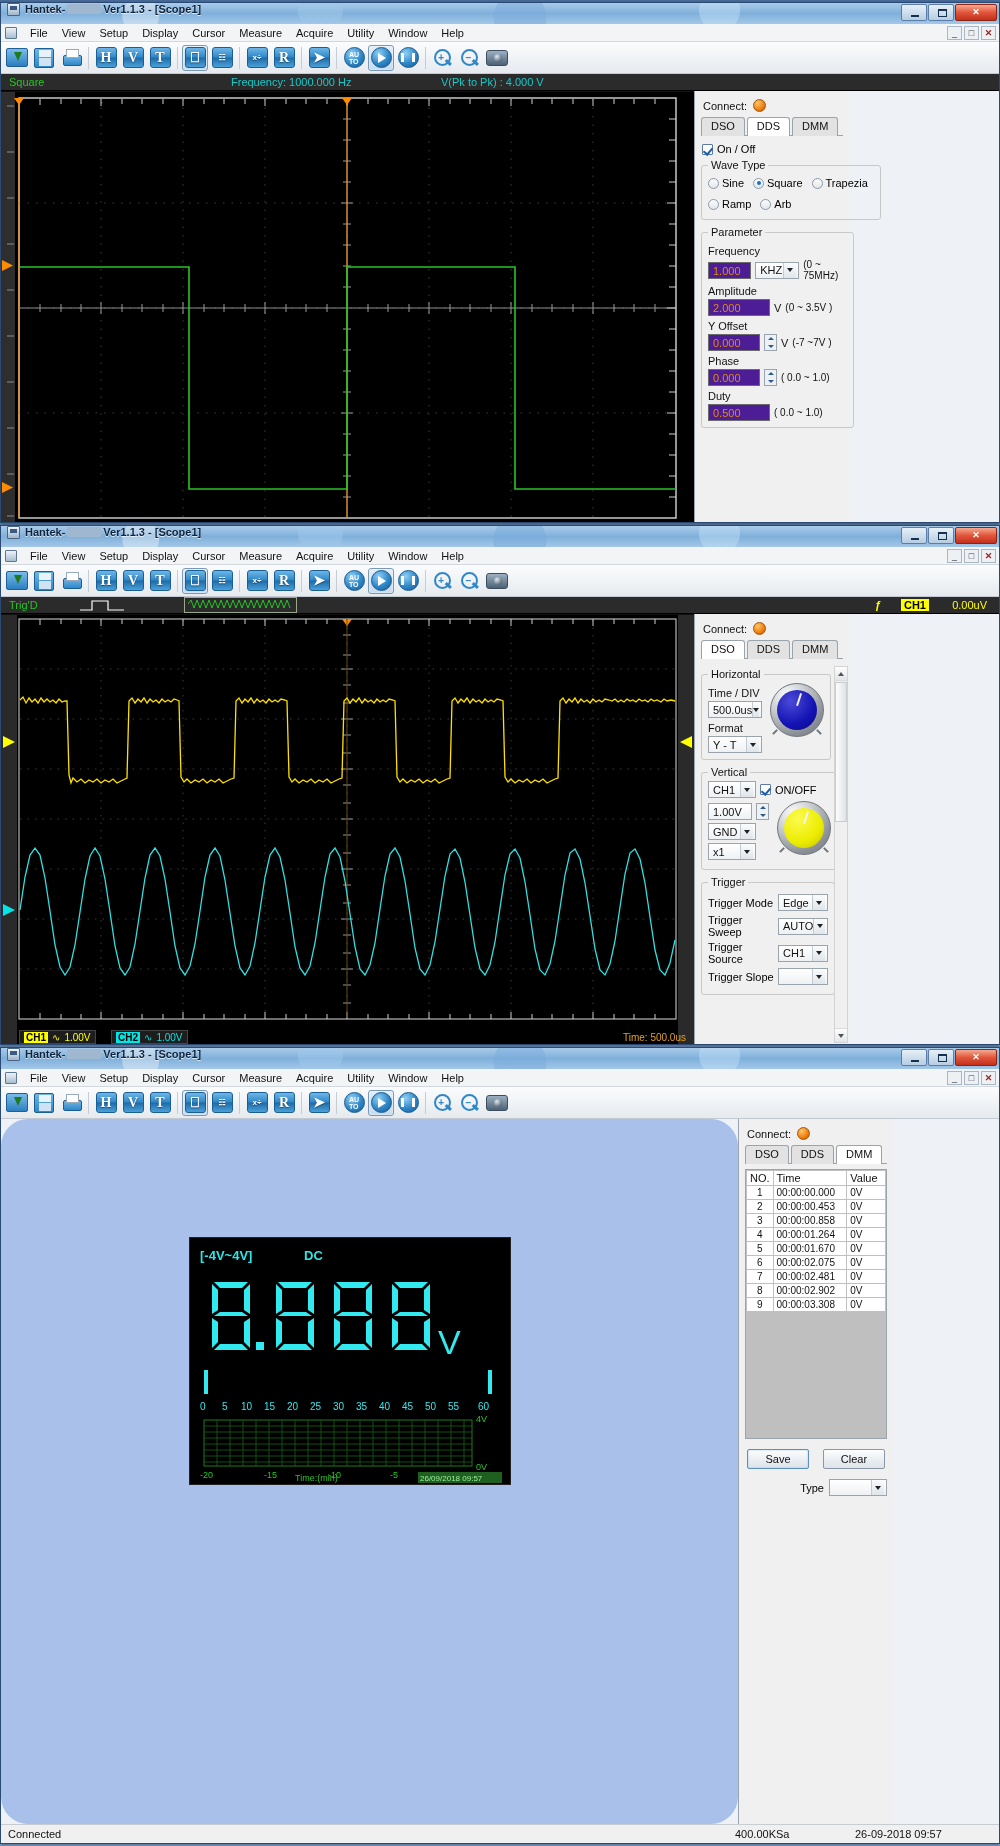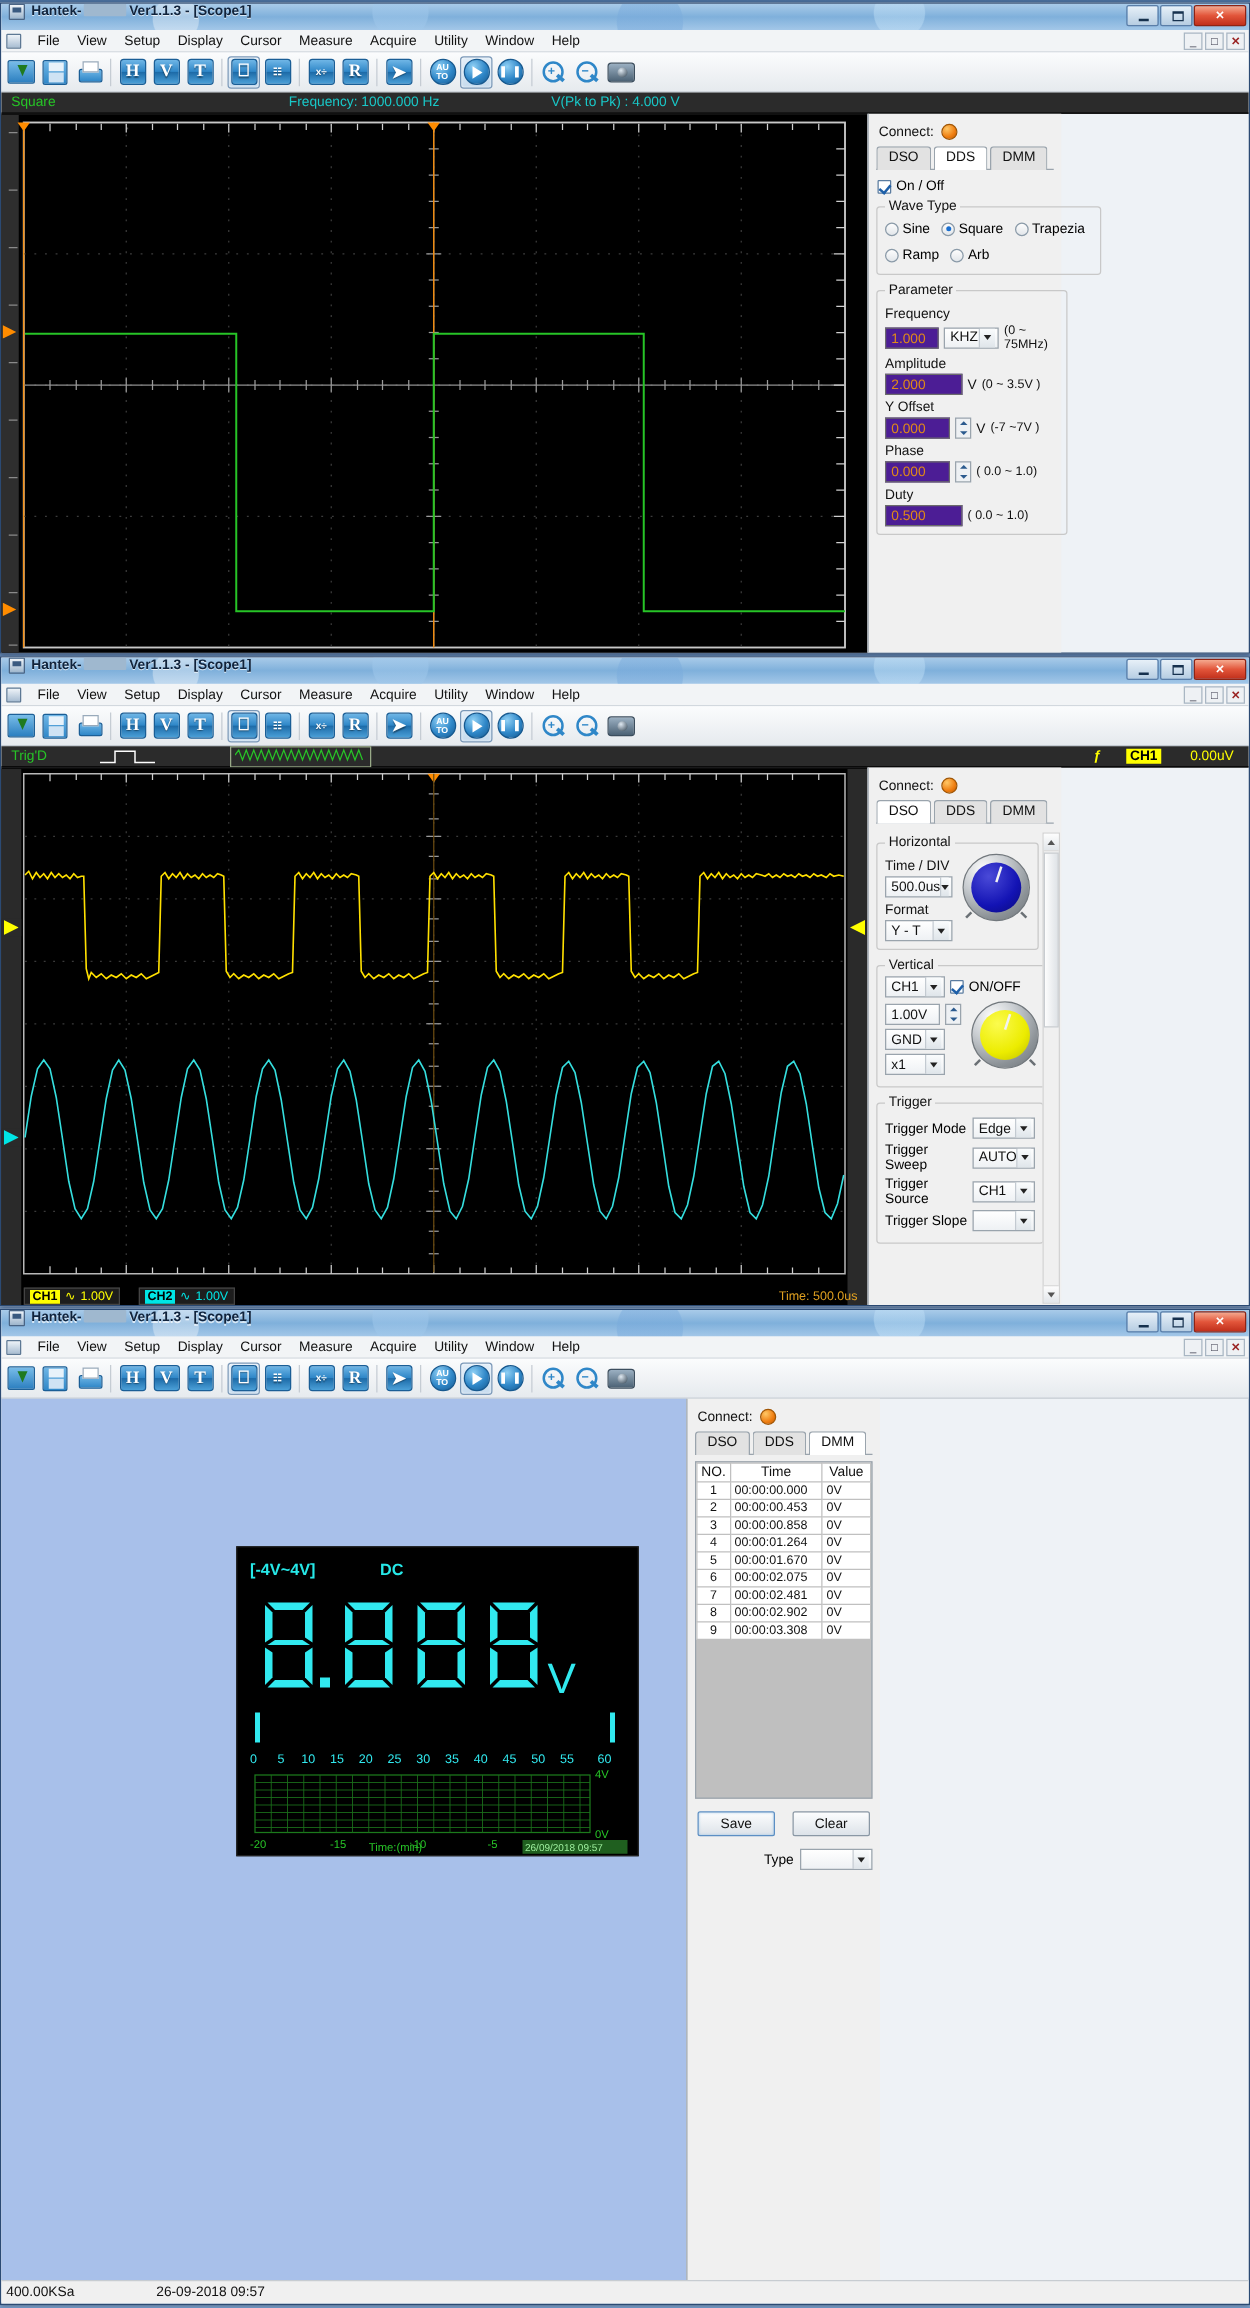--- a/index.html
+++ b/index.html
@@ -326,21 +326,21 @@
   }
   .dmm-screen {
     position: absolute; background: #000; border: 1px solid #222;
   }
   .dmm-table {
     width: 100%; border-collapse: collapse; font-size: 10px; background:#fff;
   }
   .dmm-table th, .dmm-table td {
     border: 1px solid #c0c0c0; padding: 1px 3px; text-align:left; font-weight:normal; color:#111;
   }
-  .dmm-table th { background:#fff; text-align:center; font-size:11px; }
+  .dmm-table th { background:#fff; text-align:left; font-size:11px; }
   .dmm-table td.no { text-align:center; width:22px; }
   .dmm-listbox {
     border:1px solid #9aa4ad; background:#bfbfbf; height: 270px; overflow:hidden;
   }
   .btn {
     height: 20px; border: 1px solid #8a98a5; border-radius: 2px;
     background: linear-gradient(180deg,#fcfdfe,#dde3e9);
     font-size: 11px; color:#111; display:flex;align-items:center;justify-content:center;
     min-width: 62px;
   }
@@ -1203,21 +1203,21 @@
             <i class="magsign">−</i>
           </span>
         </div>
       <div class="tool">
           <span class="camera"></span>
         </div>
     </div>
 
     <div class="scopewrap">
 
-      <div class="dmm-canvasarea" style="width:548px;height:705px;">
+      <div class="dmm-canvasarea" style="width:737px;height:705px;border-radius:27px;">
         <div class="dmm-screen" style="left:188px;top:118px;width:322px;height:248px;">
           <svg width="320" height="246">
             <rect x="0" y="0" width="320" height="246" fill="#000"></rect>
 
             <text x="10" y="22" fill="#26e8e8" font-size="13" font-weight="bold" font-family="Liberation Sans, sans-serif">[-4V~4V]</text>
             <text x="114" y="22" fill="#26e8e8" font-size="13" font-weight="bold" font-family="Liberation Sans, sans-serif">DC</text>
 
             <g fill="#31e9ef">
 
               <g transform="translate(18,44)">
@@ -1410,18 +1410,19 @@
             <span class="sel-box" style="width:58px;">
               <span class="cv"></span>
               <span class="arrow"></span>
             </span>
           </div>
         </div>
       </div>
     </div>
 
     <div class="statusbar">
+      <span class="sb-left">Connected</span>
       <span class="sb-ksa">400.00KSa</span>
       <span class="sb-date">26-09-2018  09:57</span>
     </div>
   </div>
 
 </div>
 
 </body></html>

